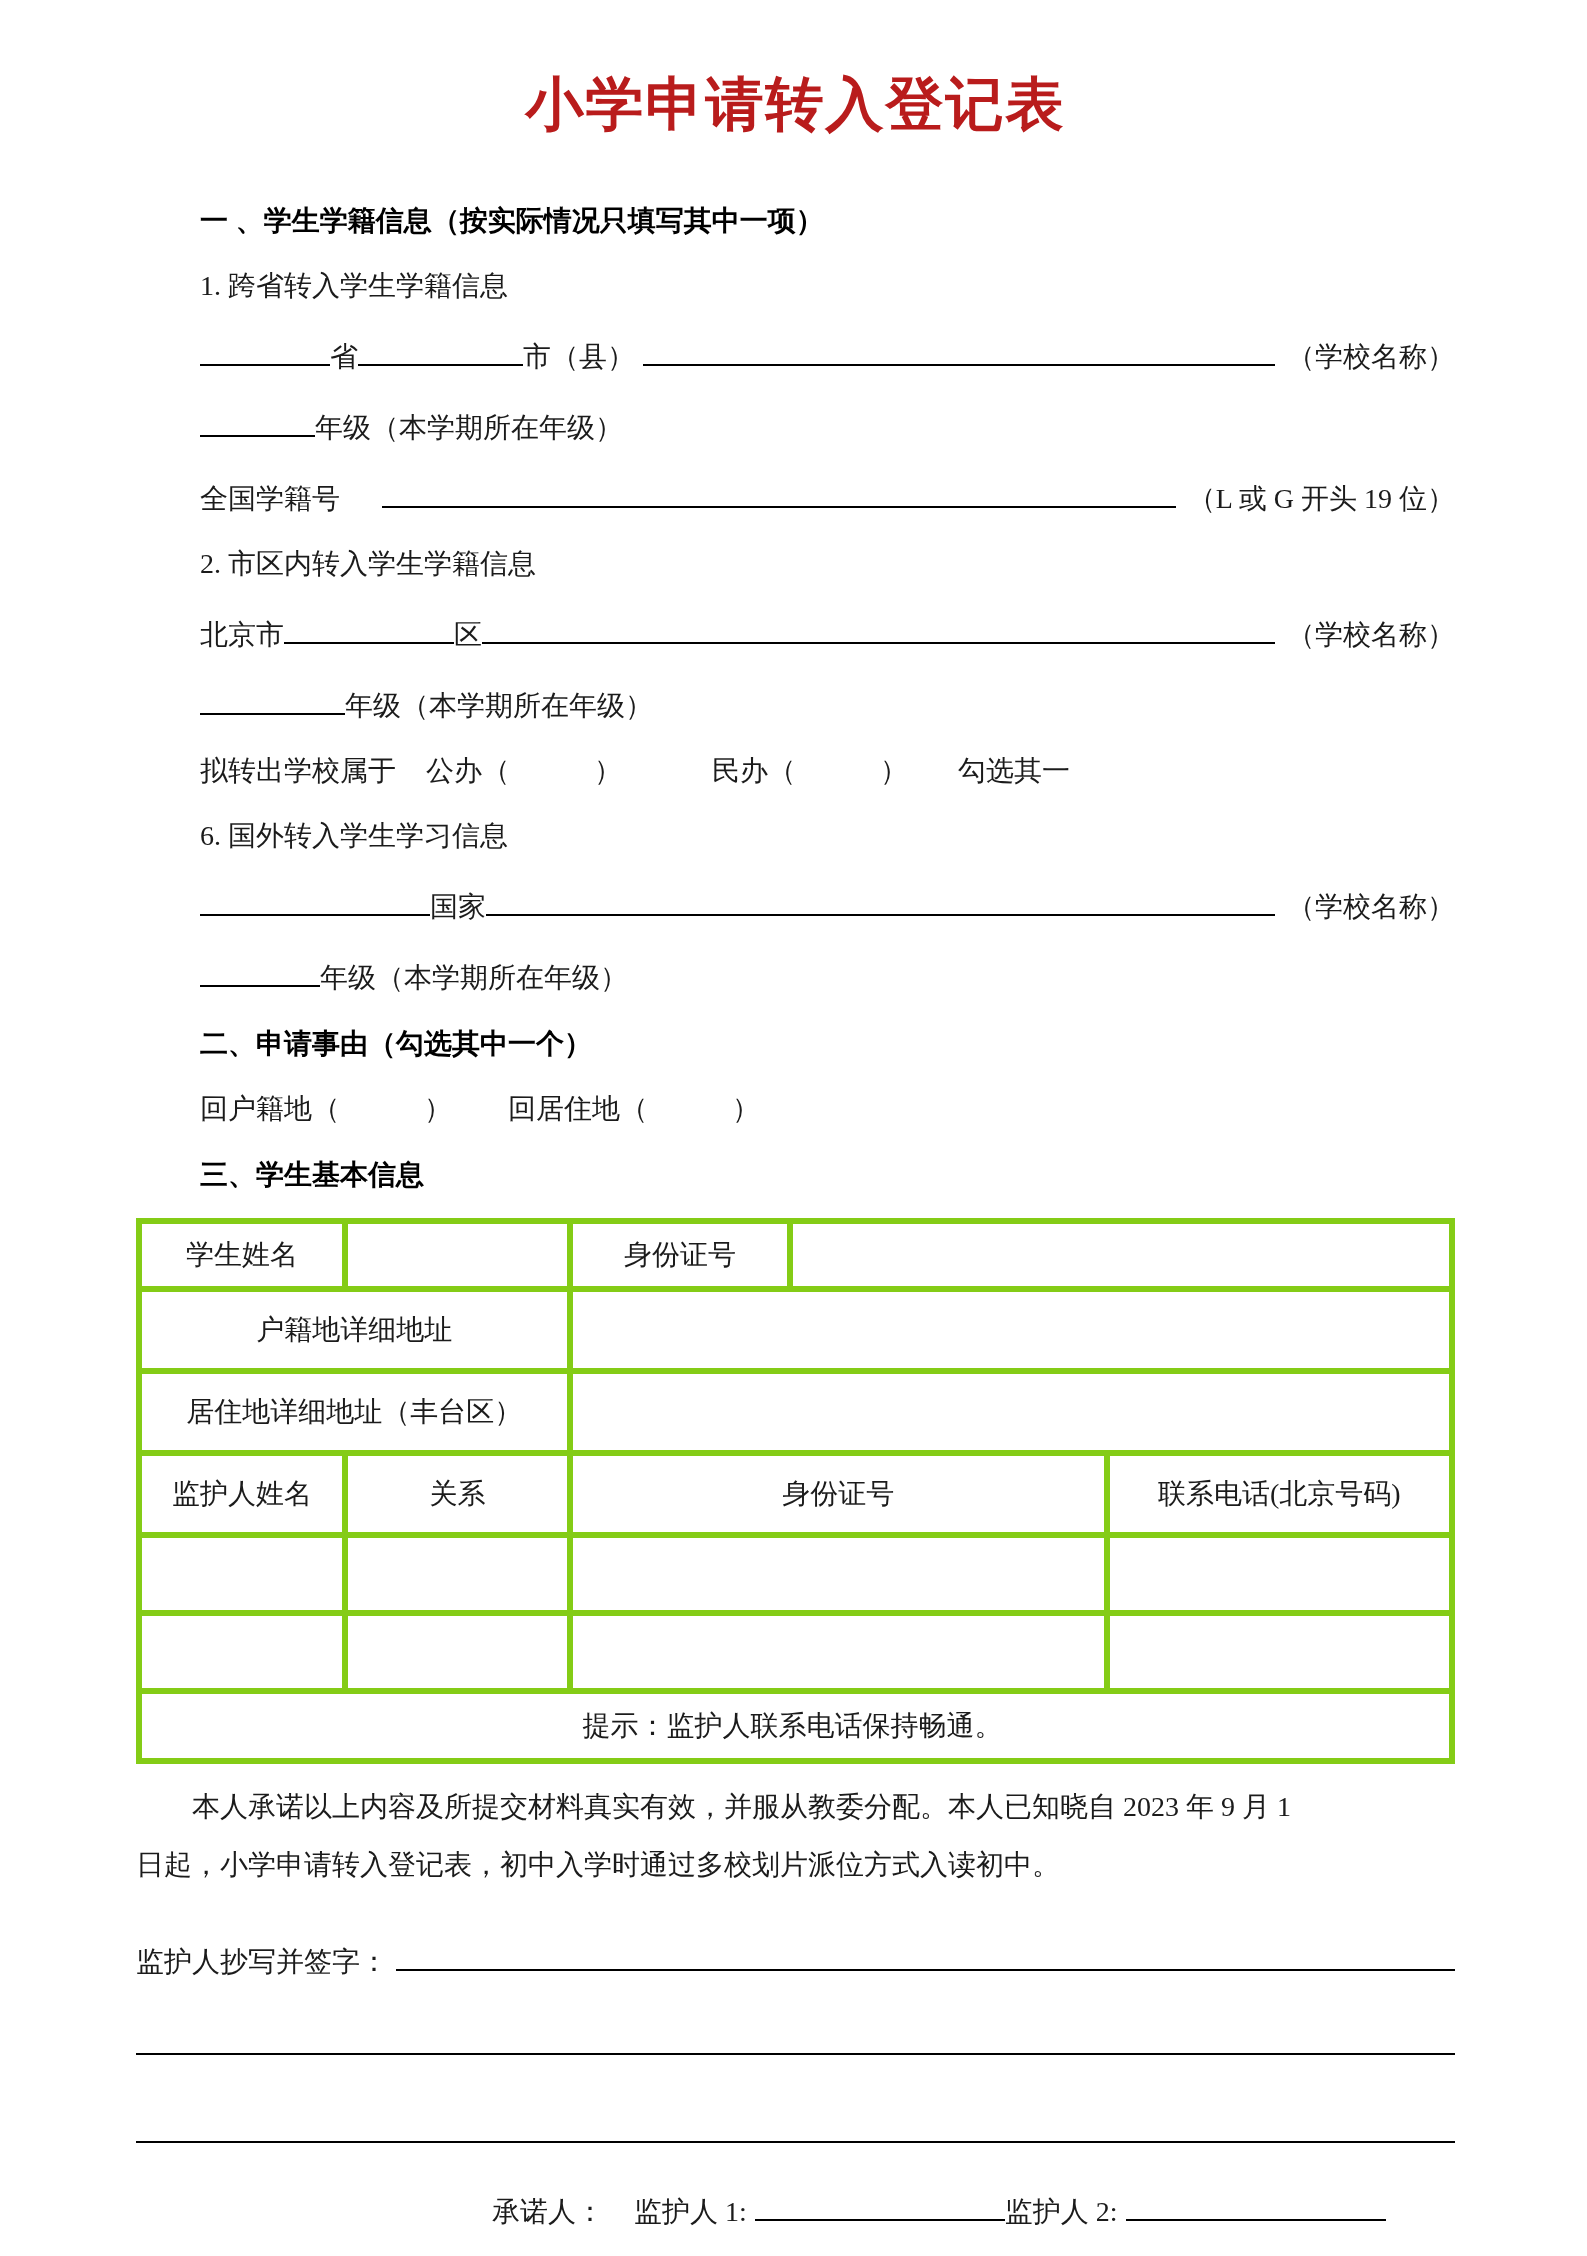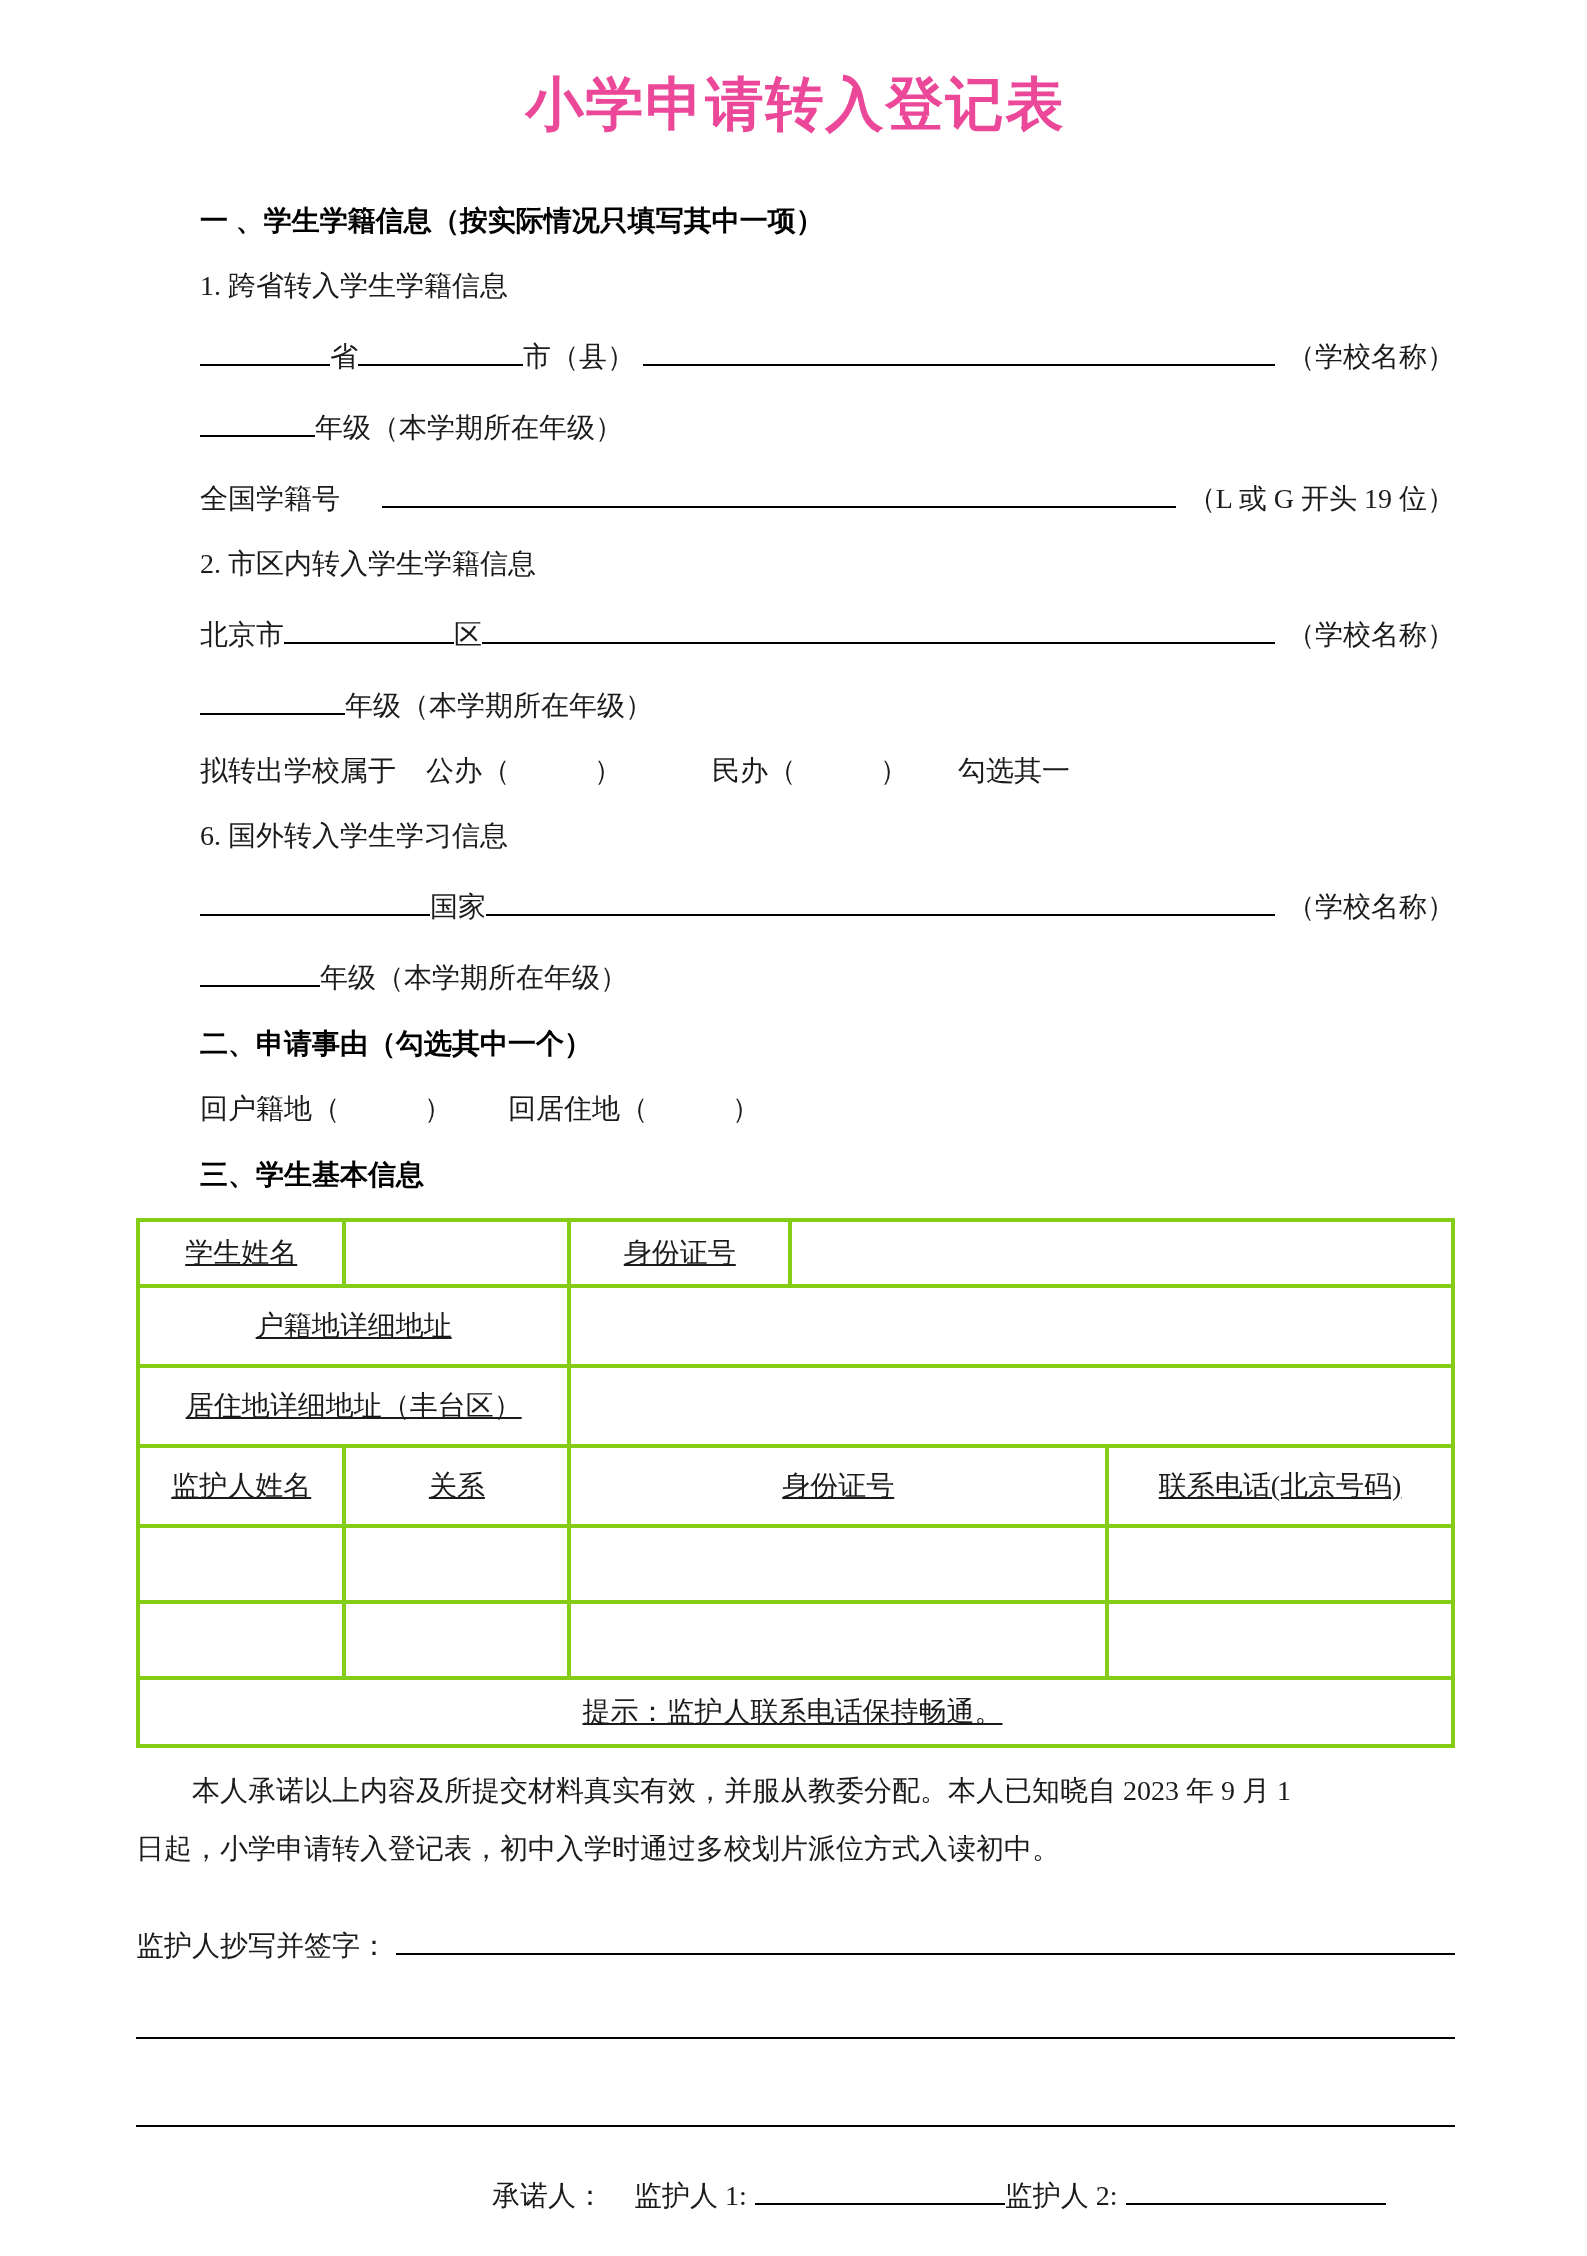--- a/index.html
+++ b/index.html
@@ -15,21 +15,21 @@
     padding: 56px 132px 0 136px;
     overflow: hidden;
   }
   .title {
     margin: 14px 0 0;
     text-align: center;
     font-size: 58px;
     line-height: 1.2;
     font-weight: bold;
     letter-spacing: 2px;
-    color: #ec4899;
+    color: #b91c1c;
   }
   .sec-heading {
     font-family: "Liberation Sans", "DejaVu Sans", sans-serif;
     font-weight: bold;
     font-size: 28px;
     line-height: 34px;
     margin: 32px 0 0 64px;
     color: #000;
   }
   .sec-heading.first { margin-top: 64px; }
@@ -63,26 +63,25 @@
   .ml56 { margin-left: 56px; }
   .ml90 { margin-left: 90px; }
   .info-table {
     width: 100%;
     border-collapse: collapse;
     margin-top: 26px;
     font-size: 28px;
     table-layout: fixed;
   }
   .info-table td {
-    border: 4px solid #84cc16;
+    border: 6px solid #84cc16;
     text-align: center;
     vertical-align: middle;
     padding: 0 20px;
     overflow: hidden;
-    text-decoration: underline;
   }
   .info-table td.tip-cell {
     text-align: center;
     padding-left: 14px;
   }
   .r1 td { height: 62px; }
   .r2 td, .r3 td, .r4 td { height: 76px; }
   .r5 td, .r6 td { height: 72px; }
   .r7 td { height: 64px; }
   .declaration {

